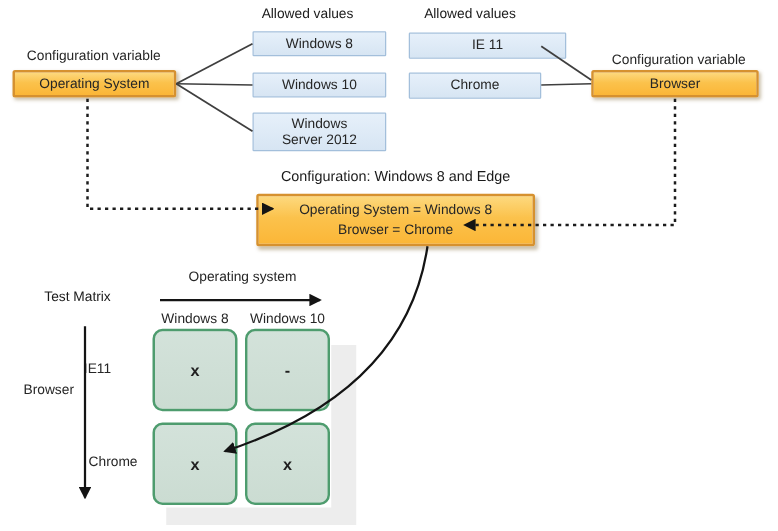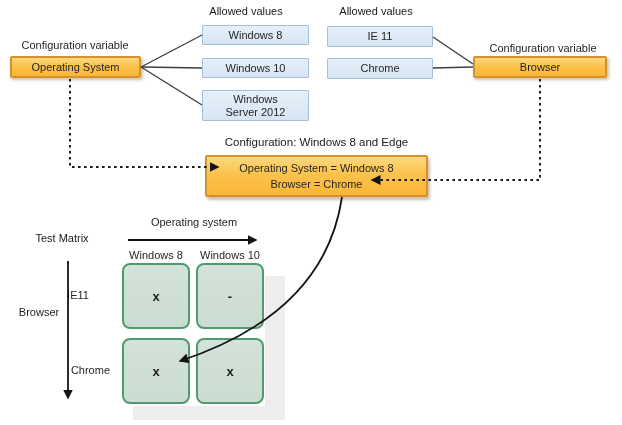--- a/index.html
+++ b/index.html
@@ -77,21 +77,21 @@
 
   <div class="abs caption" style="left:10px;top:39px;width:130px;">Configuration variable</div>
   <div class="abs var-box" style="left:10px;top:56px;width:131px;height:22px;">Operating System</div>
 
   <div class="abs heading" style="left:196px;top:5px;width:100px;">Allowed values</div>
   <div class="abs val-box" style="left:202px;top:25px;width:107px;height:20px;">Windows 8</div>
   <div class="abs val-box" style="left:202px;top:58px;width:107px;height:20px;">Windows 10</div>
   <div class="abs val-box" style="left:202px;top:90px;width:107px;height:31px;padding:1px 22px;">Windows Server 2012</div>
 
   <div class="abs heading" style="left:326px;top:5px;width:100px;">Allowed values</div>
-  <div class="abs val-box" style="left:327px;top:26px;width:106px;height:21px;">IE 11</div>
+  <div class="abs val-box" style="left:327px;top:26px;width:126px;height:21px;">IE 11</div>
   <div class="abs val-box" style="left:327px;top:58px;width:106px;height:21px;">Chrome</div>
 
   <div class="abs caption" style="left:478px;top:42px;width:130px;">Configuration variable</div>
   <div class="abs var-box" style="left:473px;top:56px;width:134px;height:22px;">Browser</div>
 
   <div class="abs heading" style="left:205px;top:136px;width:223px;font-size:11.5px;">Configuration: Windows 8 and Edge</div>
   <div class="abs config-box" style="left:205px;top:155px;width:223px;height:42px;">
     <div>Operating System = Windows 8</div>
     <div>Browser = Chrome</div>
   </div>

